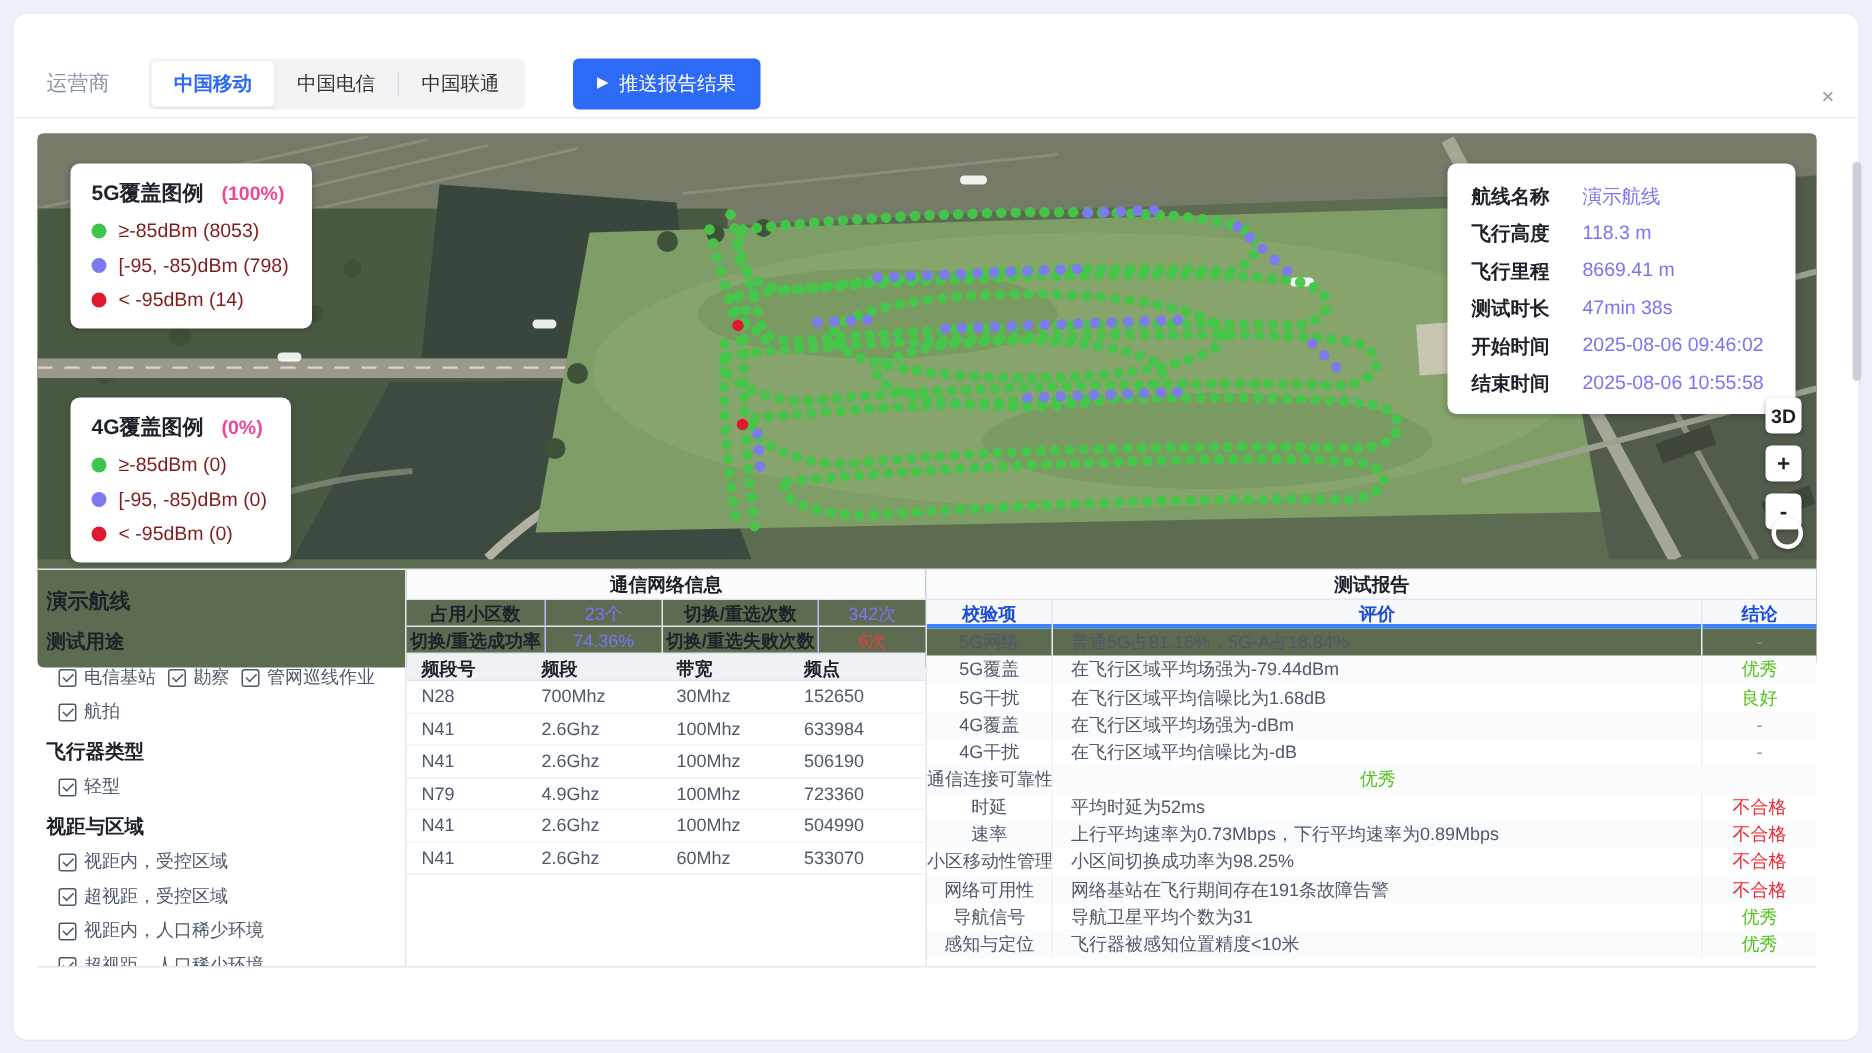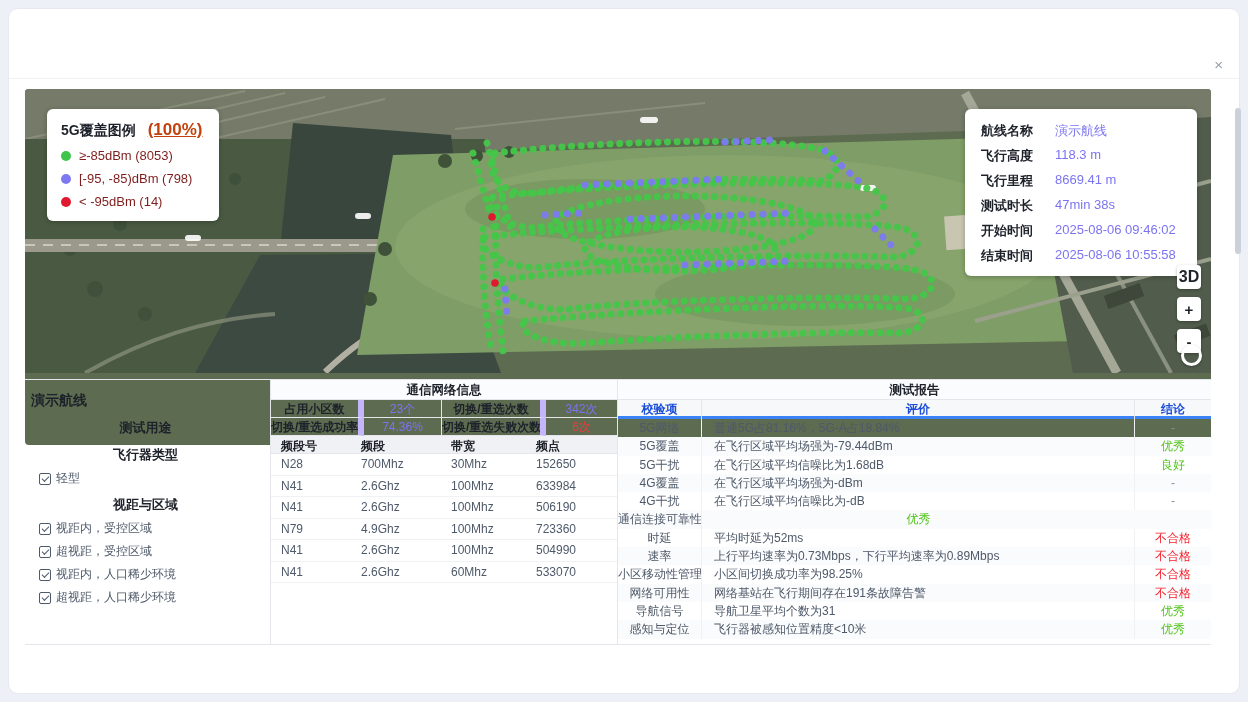--- a/index.html
+++ b/index.html
@@ -29,65 +29,65 @@
   .map { position:absolute; left:16px; top:80px; width:1186px; height:356px;
          border-radius:4px; overflow:hidden; background:#5d6b51; }
   .map svg.base { position:absolute; left:0; top:0; }
 
   .legend { position:absolute; background:#fff; border-radius:6px; padding:11px 16px 12px 14px;
             box-shadow:0 1px 5px rgba(0,0,0,.25); min-width:138px; }
   .legend-5g { left:22px; top:20px; }
   .legend-4g { left:22px; top:176px; }
   .legend-head { display:flex; gap:12px; align-items:baseline; }
   .legend-title { font-size:14px; font-weight:bold; color:#1d2129; }
-  .legend-pct { font-size:17px; font-weight:bold; color:#c2410c;text-decoration:underline; }
+  .legend-pct { font-size:13px; font-weight:bold; color:#ec4899; }
   .legend-item { display:flex; align-items:center; gap:8px; margin-top:8px; font-size:13px; color:#7f1d1d; }
   .dot { width:10px; height:10px; border-radius:50%; flex:none; }
   .dot-green { background:#3fc54b; } .dot-purple { background:#7d79f2; } .dot-red { background:#e01931; }
 
   .info-panel { position:absolute; right:14px; top:20px; width:232px; background:#fff;
                 border-radius:6px; padding:13px 16px 11px; box-shadow:0 1px 5px rgba(0,0,0,.25); }
   .info-row { display:flex; margin:0 0 7px; font-size:13px; }
   .info-row:last-child { margin-bottom:0; }
   .info-label { font-weight:bold; color:#1d2129; width:60px; flex:none; }
   .info-value { color:#7b74f2; margin-left:14px; white-space:nowrap; }
 
   .map-ctrl { position:absolute; right:10px; width:24px; height:24px; background:#fff; border-radius:4px;
-              font-size:16px; font-weight:bold; color:#1d2129; display:flex; align-items:center;
+              font-size:13px; font-weight:bold; color:#1d2129; display:flex; align-items:center;
               justify-content:center; cursor:pointer; box-shadow:0 1px 3px rgba(0,0,0,.3); }
   .ctrl-3d { top:176px; }
   .ctrl-plus { top:208px; font-size:15px; }
   .ctrl-minus { top:240px; font-size:15px; }
   .compass { position:absolute; right:9px; top:256px; width:21px; height:21px; border:3px solid #fff;
              border-radius:50%; box-shadow:0 1px 3px rgba(0,0,0,.3); cursor:pointer; }
 
   
   .bottom { position:absolute; left:16px; top:370px; width:1186px; height:266px; display:flex;
             border-top:1px solid #e5e6eb; border-bottom:1px solid #e5e6eb; font-size:12px; }
 
   
   .route-panel { width:246px; flex:none; border-right:1px solid #e5e6eb; padding:10px 10px 0 6px; overflow:hidden; }
   .route-title { font-size:14px; font-weight:bold; color:#1d2129; margin:2px 0 4px; }
-  .sec-title { font-size:13px; font-weight:bold; color:#1d2129; margin:9px 0 6px;text-align:center; }
+  .sec-title { font-size:13px; font-weight:bold; color:#1d2129; margin:9px 0 6px; }
   .checks { display:flex; flex-wrap:wrap; column-gap:8px; row-gap:6px; padding-left:8px; color:#4e5969; }
   .check { display:inline-flex; align-items:center; gap:5px; white-space:nowrap; }
   .cbox { width:12px; height:12px; border:1px solid #4e5969; border-radius:2px; position:relative; flex:none; }
   .cbox::after { content:""; position:absolute; left:2px; top:2.5px; width:6px; height:3px;
                  border-left:1.5px solid #4e5969; border-bottom:1.5px solid #4e5969; transform:rotate(-45deg); }
 
   
   .tbl-title { height:20px; line-height:20px; text-align:center; font-weight:bold; color:#1d2129;
                background:#fbfcfd; border-bottom:1px solid #e5e6eb; font-size:12.5px; }
 
   
   .net-panel { width:347px; flex:none; border-right:1px solid #e5e6eb; }
   .stats { display:grid; grid-template-columns:93px 78px 104px 1fr; }
   .stats > div { height:18px; line-height:18px; text-align:center; border-bottom:1px solid #e5e6eb;
                  overflow:hidden; white-space:nowrap; }
-  .stats .lab { font-weight:bold; color:#1d2129; border-right:6px solid #c4b5fd; }
+  .stats .lab { font-weight:bold; color:#1d2129; border-right:1px solid #c4b5fd; }
   .stats .val { color:#7b74f2; border-right:1px solid #e5e6eb; }
   .stats .val.red { color:#f03b3b; }
   .stats .val:last-child, .stats .val.nobr { border-right:none; }
   .freq-head { display:grid; grid-template-columns:80px 90px 85px 1fr; background:#f0f1f4;
                font-weight:bold; color:#1d2129; height:18px; line-height:21px; border-bottom:1px solid #e5e6eb; }
   .freq-head > div { padding-left:10px; }
   .freq-row { display:grid; grid-template-columns:80px 90px 85px 1fr; height:21.5px; line-height:21.5px;
               color:#4e5969; border-bottom:1px solid #f0f1f3; }
   .freq-row > div { padding-left:10px; }
 
@@ -115,20 +115,33 @@
          stroke-dasharray:0.1 9.5; opacity:.95; }
   .fpp { fill:none; stroke:#7d79f2; stroke-width:7; stroke-linecap:round; stroke-linejoin:round;
          stroke-dasharray:0.1 11; opacity:.95; }
 </style>
 </head>
 <body>
 
 <div class="card">
 
   <div class="card-header">
+    <div class="header-row">
+      <span class="op-label">运营商</span>
+      <div class="tabs">
+        <div class="tab active">中国移动</div>
+        <div class="tab">中国电信</div>
+        <div class="tab-sep"></div>
+        <div class="tab">中国联通</div>
+      </div>
+      <button class="push-btn">
+        <span class="play-icon">▶</span>
+        <span>推送报告结果</span>
+      </button>
+    </div>
     <button class="close-btn">×</button>
   </div>
 
   <div class="map">
     <svg class="base" width="1186" height="284" viewBox="0 0 1186 284">
       <rect width="1186" height="284" fill="#5d6b51"></rect>
 
       <path d="M0,0 H1186 V34 L640,52 L0,86 Z" fill="#757b68"></path>
       <g stroke="#8f9380" stroke-width="2" opacity=".8">
         <line x1="0" y1="78" x2="300" y2="8"></line>
@@ -238,20 +251,38 @@
       <div class="legend-item">
           <span class="dot dot-purple"></span>
           <span>[-95, -85)dBm (798)</span>
         </div>
       <div class="legend-item">
           <span class="dot dot-red"></span>
           <span>&lt; -95dBm (14)</span>
         </div>
     </div>
 
+    <div class="legend legend-4g">
+      <div class="legend-head">
+        <span class="legend-title">4G覆盖图例</span>
+        <span class="legend-pct">(0%)</span>
+      </div>
+      <div class="legend-item">
+          <span class="dot dot-green"></span>
+          <span>≥-85dBm (0)</span>
+        </div>
+      <div class="legend-item">
+          <span class="dot dot-purple"></span>
+          <span>[-95, -85)dBm (0)</span>
+        </div>
+      <div class="legend-item">
+          <span class="dot dot-red"></span>
+          <span>&lt; -95dBm (0)</span>
+        </div>
+    </div>
 
     <div class="info-panel">
       <div class="info-row">
           <span class="info-label">航线名称</span>
           <span class="info-value">演示航线</span>
         </div>
       <div class="info-row">
           <span class="info-label">飞行高度</span>
           <span class="info-value">118.3 m</span>
         </div>
@@ -278,20 +309,38 @@
     <div class="map-ctrl ctrl-minus">-</div>
     <div class="compass"></div>
   </div>
 
   <div class="bottom">
 
     <div class="route-panel">
       <div class="route-title">演示航线</div>
 
       <div class="sec-title">测试用途</div>
+      <div class="checks">
+        <span class="check">
+            <span class="cbox"></span>
+            <span>电信基站</span>
+          </span>
+        <span class="check">
+            <span class="cbox"></span>
+            <span>勘察</span>
+          </span>
+        <span class="check">
+            <span class="cbox"></span>
+            <span>管网巡线作业</span>
+          </span>
+        <span class="check">
+            <span class="cbox"></span>
+            <span>航拍</span>
+          </span>
+      </div>
 
       <div class="sec-title">飞行器类型</div>
       <div class="checks">
         <span class="check">
             <span class="cbox"></span>
             <span>轻型</span>
           </span>
       </div>
 
       <div class="sec-title">视距与区域</div>

